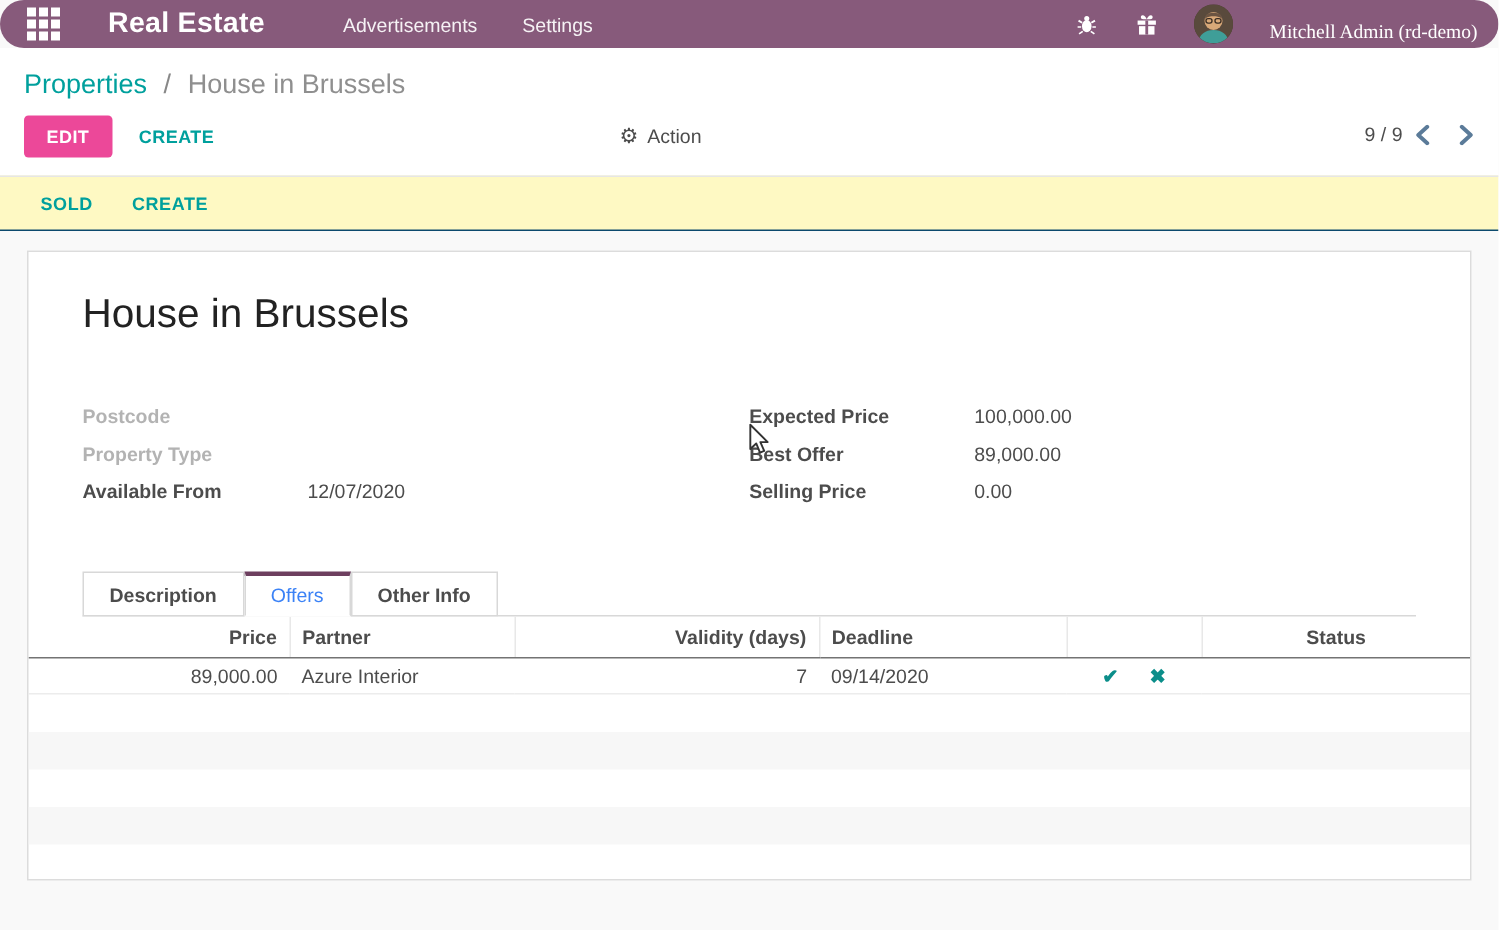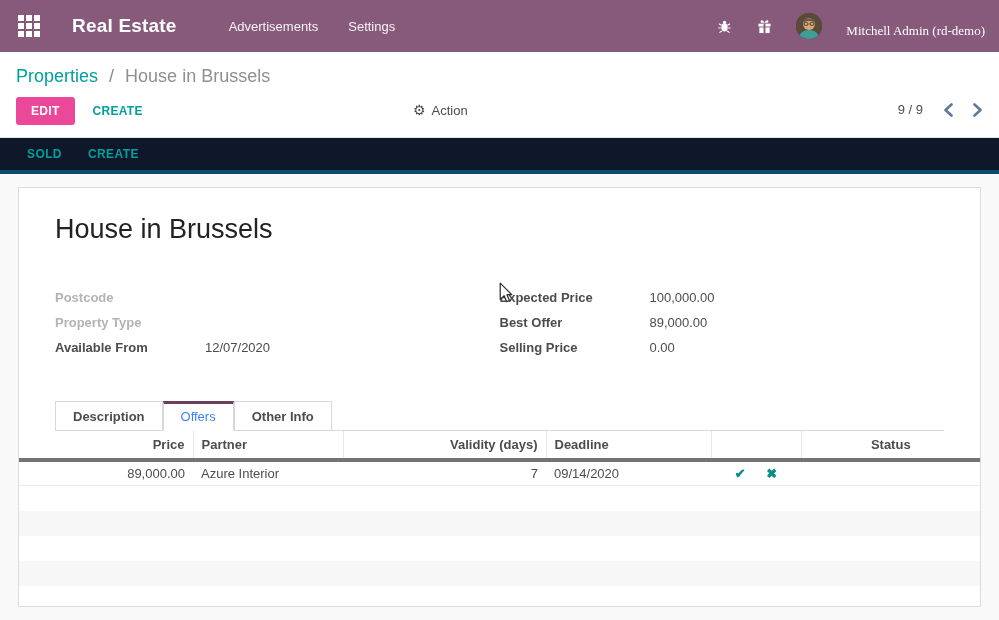--- a/index.html
+++ b/index.html
@@ -3,22 +3,22 @@
 <meta charset="utf-8">
 <style>
   * { margin:0; padding:0; box-sizing:border-box; }
   html,body { width:999px; height:620px; overflow:hidden; }
   body {
     font-family:"Liberation Sans", sans-serif;
     font-size:13px; color:#4c4c4c; background:#f9f9f9; position:relative;
   }
   
   .navbar {
-    height:52px; background:#875a7b; display:flex; align-items:center;
-    padding:0 14px; color:#fff;
+    height:32px; background:#875a7b; display:flex; align-items:center;
+    padding:0 14px; color:#fff;border-radius:18px;
   }
   .apps-grid { display:grid; grid-template-columns:repeat(3,6px); grid-gap:2px; cursor:pointer; margin-left:4px; }
   .apps-grid span { width:6px; height:6px; background:#fff; display:block; }
   .brand { font-size:19px; font-weight:bold; margin-left:32px; letter-spacing:.2px; cursor:pointer; }
   .nav-menu { display:flex; margin-left:52px; gap:30px; }
   .nav-menu .nav-item { color:rgba(255,255,255,.92); cursor:pointer; font-size:13px; }
   .nav-right { margin-left:auto; display:flex; align-items:center; gap:24px; }
   .nav-icon { width:16px; height:16px; display:flex; align-items:center; justify-content:center; cursor:pointer; }
   .user-block { display:flex; align-items:flex-end; gap:24px; cursor:pointer;font-family:Liberation Serif, serif; }
   .avatar { width:26px; height:26px; border-radius:50%; overflow:hidden; background:#4a3b30; flex:none; }
@@ -35,28 +35,28 @@
     background:#ec4899; color:#fff; border:none; font-weight:bold; font-size:12px;
     padding:7px 15px; border-radius:3px; cursor:pointer; letter-spacing:.3px;
     font-family:"Liberation Sans", sans-serif;
   }
   .btn-create {
     background:none; border:none; color:#00a09d; font-weight:bold; font-size:12px;
     margin-left:18px; cursor:pointer; letter-spacing:.3px; font-family:"Liberation Sans", sans-serif;
   }
   .action-menu { position:absolute; left:413px; top:5px; display:flex; align-items:center; gap:6px; cursor:pointer; color:#4c4c4c; }
   .gear { font-size:14px; color:#4c4c4c; }
-  .pager { position:absolute; right:16px; top:5px; display:flex; align-items:center; gap:20px; }
+  .pager { position:absolute; right:16px; top:5px; display:flex; align-items:center; gap:8px; }
   .pager-value { color:#4c4c4c; font-size:13px; }
   .pager-arrows { display:flex; gap:18px; }
   .pager-btn { cursor:pointer; display:flex; align-items:center; }
 
   
   .status-bar {
-    background:#0f172a; border-top:1px solid #e6e6e6; border-bottom:4px solid #0c4a6e;
+    background:#fef9c3; border-top:1px solid #e6e6e6; border-bottom:1px solid #0c4a6e;
     height:37px; display:flex; align-items:center; padding-left:27px; gap:26px;
   }
   .status-btn {
     background:none; border:none; color:#00a09d; font-weight:bold; font-size:12px;
     cursor:pointer; letter-spacing:.4px; font-family:"Liberation Sans", sans-serif;
   }
 
   
   .content { padding:13px 18px; }
   .sheet { background:#fff; border:1px solid #dcdcdc; height:420px; overflow:hidden; }
@@ -78,21 +78,21 @@
   .tab.inactive { border-color:#d8d8d8; background:#fff; border-bottom:1px solid #d8d8d8; }
   .tab.active {
     border-color:#d8d8d8; border-top:3px solid #6d3f5f; background:#fff;
     border-bottom:1px solid #fff; font-weight:normal; color:#3b82f6; padding-top:5px;
   }
 
   
   .offers-table { width:calc(100% + 72px); margin:0 -36px; border-collapse:collapse; table-layout:fixed; }
   .offers-table th {
     font-size:13px; font-weight:bold; color:#4c4c4c; padding:6px 8px; height:27px;
-    border-bottom:4px solid #737373; background:#fff; white-space:nowrap; overflow:hidden;
+    border-bottom:1px solid #737373; background:#fff; white-space:nowrap; overflow:hidden;
   }
   .offers-table th + th { border-left:1px solid #e8e8e8; }
   .offers-table td { padding:4px 8px; height:24px; border-bottom:1px solid #ececec; white-space:nowrap; }
   .al-r { text-align:right; } .al-l { text-align:left; } .al-c { text-align:center; }
   .row-icons { color:#0b8e8a; font-weight:bold; }
   .row-icon { display:inline-block; cursor:pointer; font-size:13px; color:#0b8e8a; }
   .row-icon + .row-icon { margin-left:17px; }
   .empty-row { height:25px; }
   .empty-row.stripe { background:#f7f7f7; }
 

